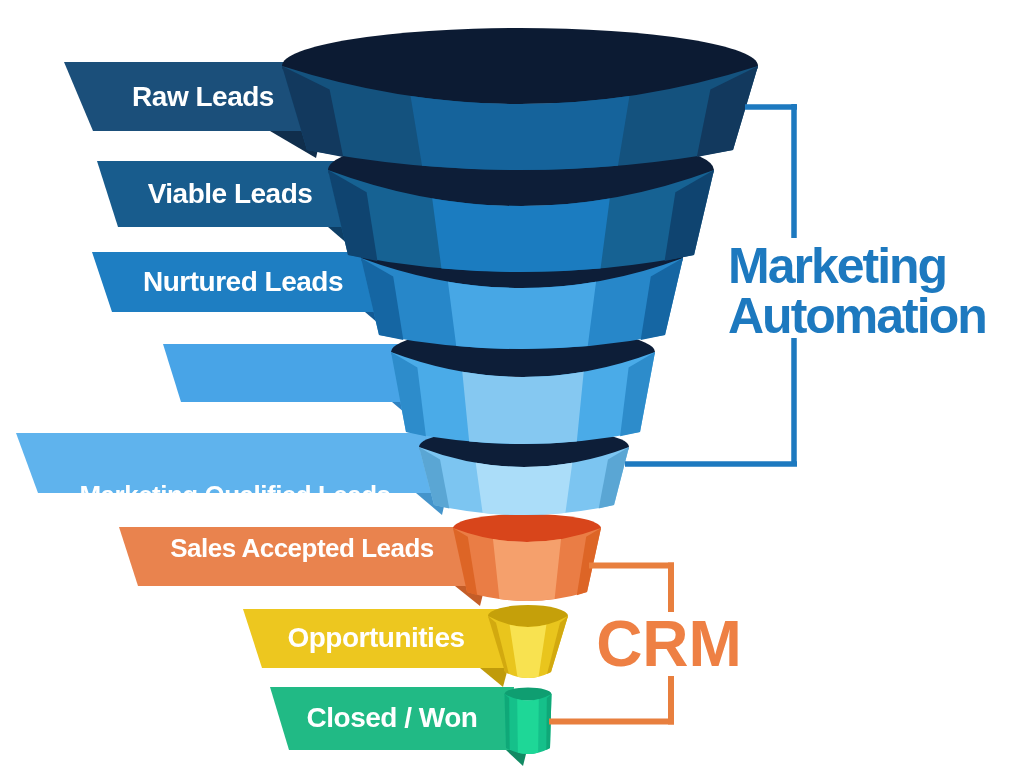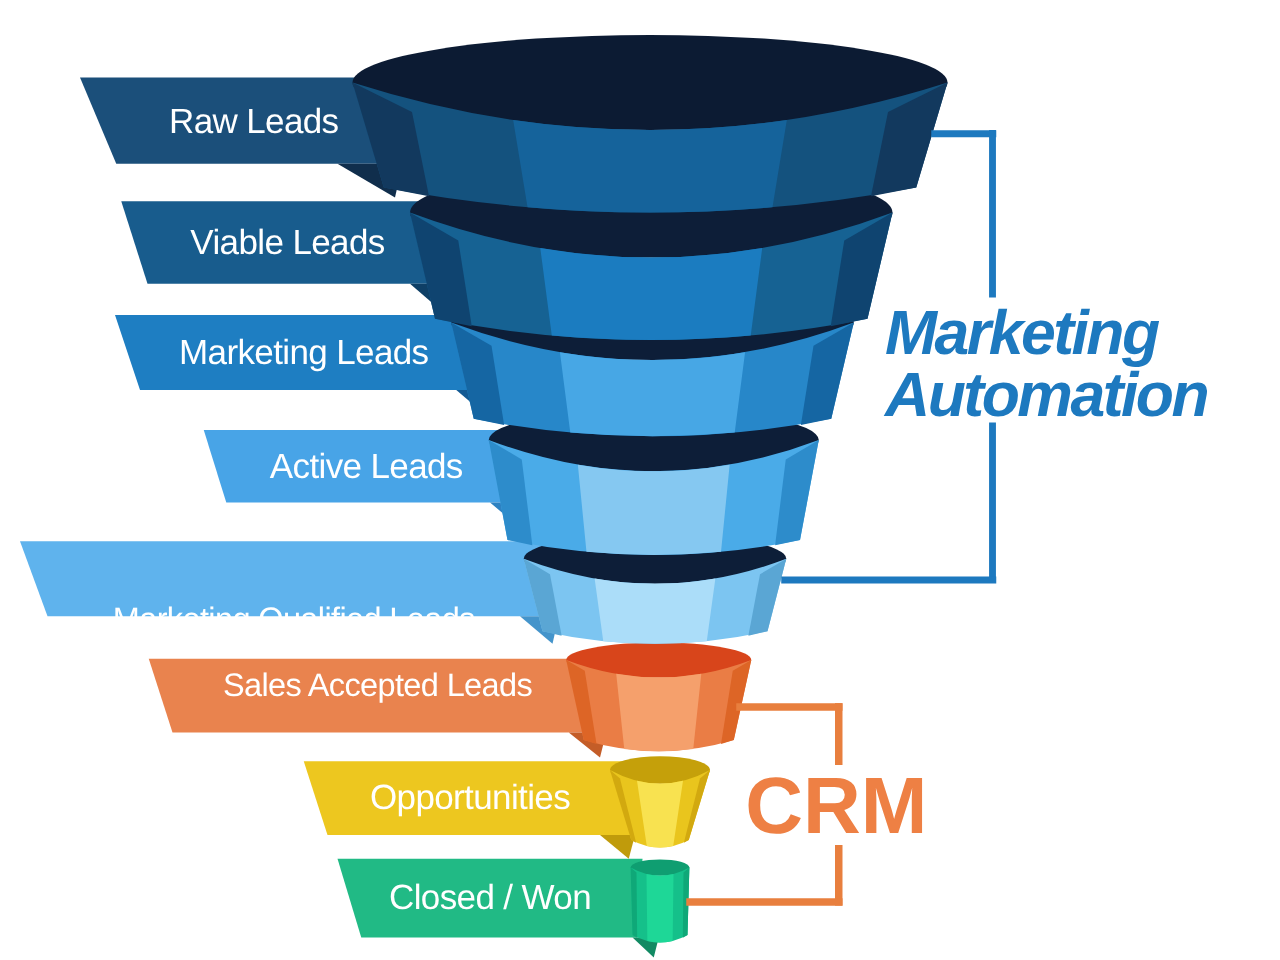--- a/index.html
+++ b/index.html
@@ -1,24 +1,24 @@
 <!DOCTYPE html>
 <html><head>
 <meta charset="utf-8">
 <style>
   html,body{margin:0;padding:0;background:#ffffff;}
   #stage-wrap{position:relative;width:1024px;height:768px;background:#ffffff;overflow:hidden;
               font-family:"Liberation Sans","DejaVu Sans",sans-serif;}
   #svg-host{position:absolute;left:0;top:0;width:1024px;height:768px;}
   #label-layer{position:absolute;left:0;top:0;width:1024px;height:768px;pointer-events:none;}
-  .stage-label{position:absolute;transform:translate(-50%,-50%);color:#ffffff;font-weight:normal;
+  .stage-label{position:absolute;transform:translate(-50%,-50%);color:#ffffff;font-weight:bold;
                font-size:28px;letter-spacing:-0.5px;white-space:nowrap;line-height:1;}
   .stage-label.small{font-size:26px;}
   .big-label{position:absolute;font-weight:bold;white-space:nowrap;}
-  #ma-label{left:708px;top:241px;font-size:50px;line-height:50px;letter-spacing:-2px;font-style:italic;}
+  #ma-label{left:728px;top:241px;font-size:50px;line-height:50px;letter-spacing:-2px;}
   #crm-label{left:669px;top:644px;transform:translate(-50%,-50%);font-size:64px;letter-spacing:0px;}
 </style>
 </head>
 <body>
 
 <div id="stage-wrap">
   <div id="svg-host"><svg viewBox="0 0 1024 768" width="1024" height="768">
         <polygon points="64,62 295,62 308,131 93,131" fill="#1b4f7a"></polygon>
         <polygon points="97,161 338,161 345,227 118,227" fill="#185c8d"></polygon>
         <polygon points="92,252 368,252 377,312 112,312" fill="#1e7ec2"></polygon>
@@ -89,20 +89,19 @@
         </g>
       </svg></div>
   <div id="label-layer">
     <div class="big-label" id="ma-label" style="color: rgb(29, 121, 191);">
       <div>Marketing</div>
       <div>Automation</div>
     </div>
     <div class="big-label" id="crm-label" style="color: rgb(238, 128, 68);">CRM</div>
   <div class="stage-label" style="left: 203px; top: 97px;">Raw Leads</div>
       <div class="stage-label" style="left: 230px; top: 194px;">Viable Leads</div>
-      <div class="stage-label" style="left: 243px; top: 282px;">Marketing Leads</div>
-      <div class="stage-label" style="left: 293px; top: 373px;">Active Leads</div>
+      <div class="stage-label" style="left: 243px; top: 282px;">Nurtured Leads</div>
       <div class="stage-label small" style="left: 235px; top: 463px; margin-top: 32px;">Marketing Qualified Leads</div>
       <div class="stage-label small" style="left: 302px; top: 548px;">Sales Accepted Leads</div>
       <div class="stage-label" style="left: 376px; top: 638px; text-align: right;">Opportunities</div>
       <div class="stage-label" style="left: 392px; top: 718px;">Closed / Won</div>
     </div>
 </div>
 
 </body></html>

